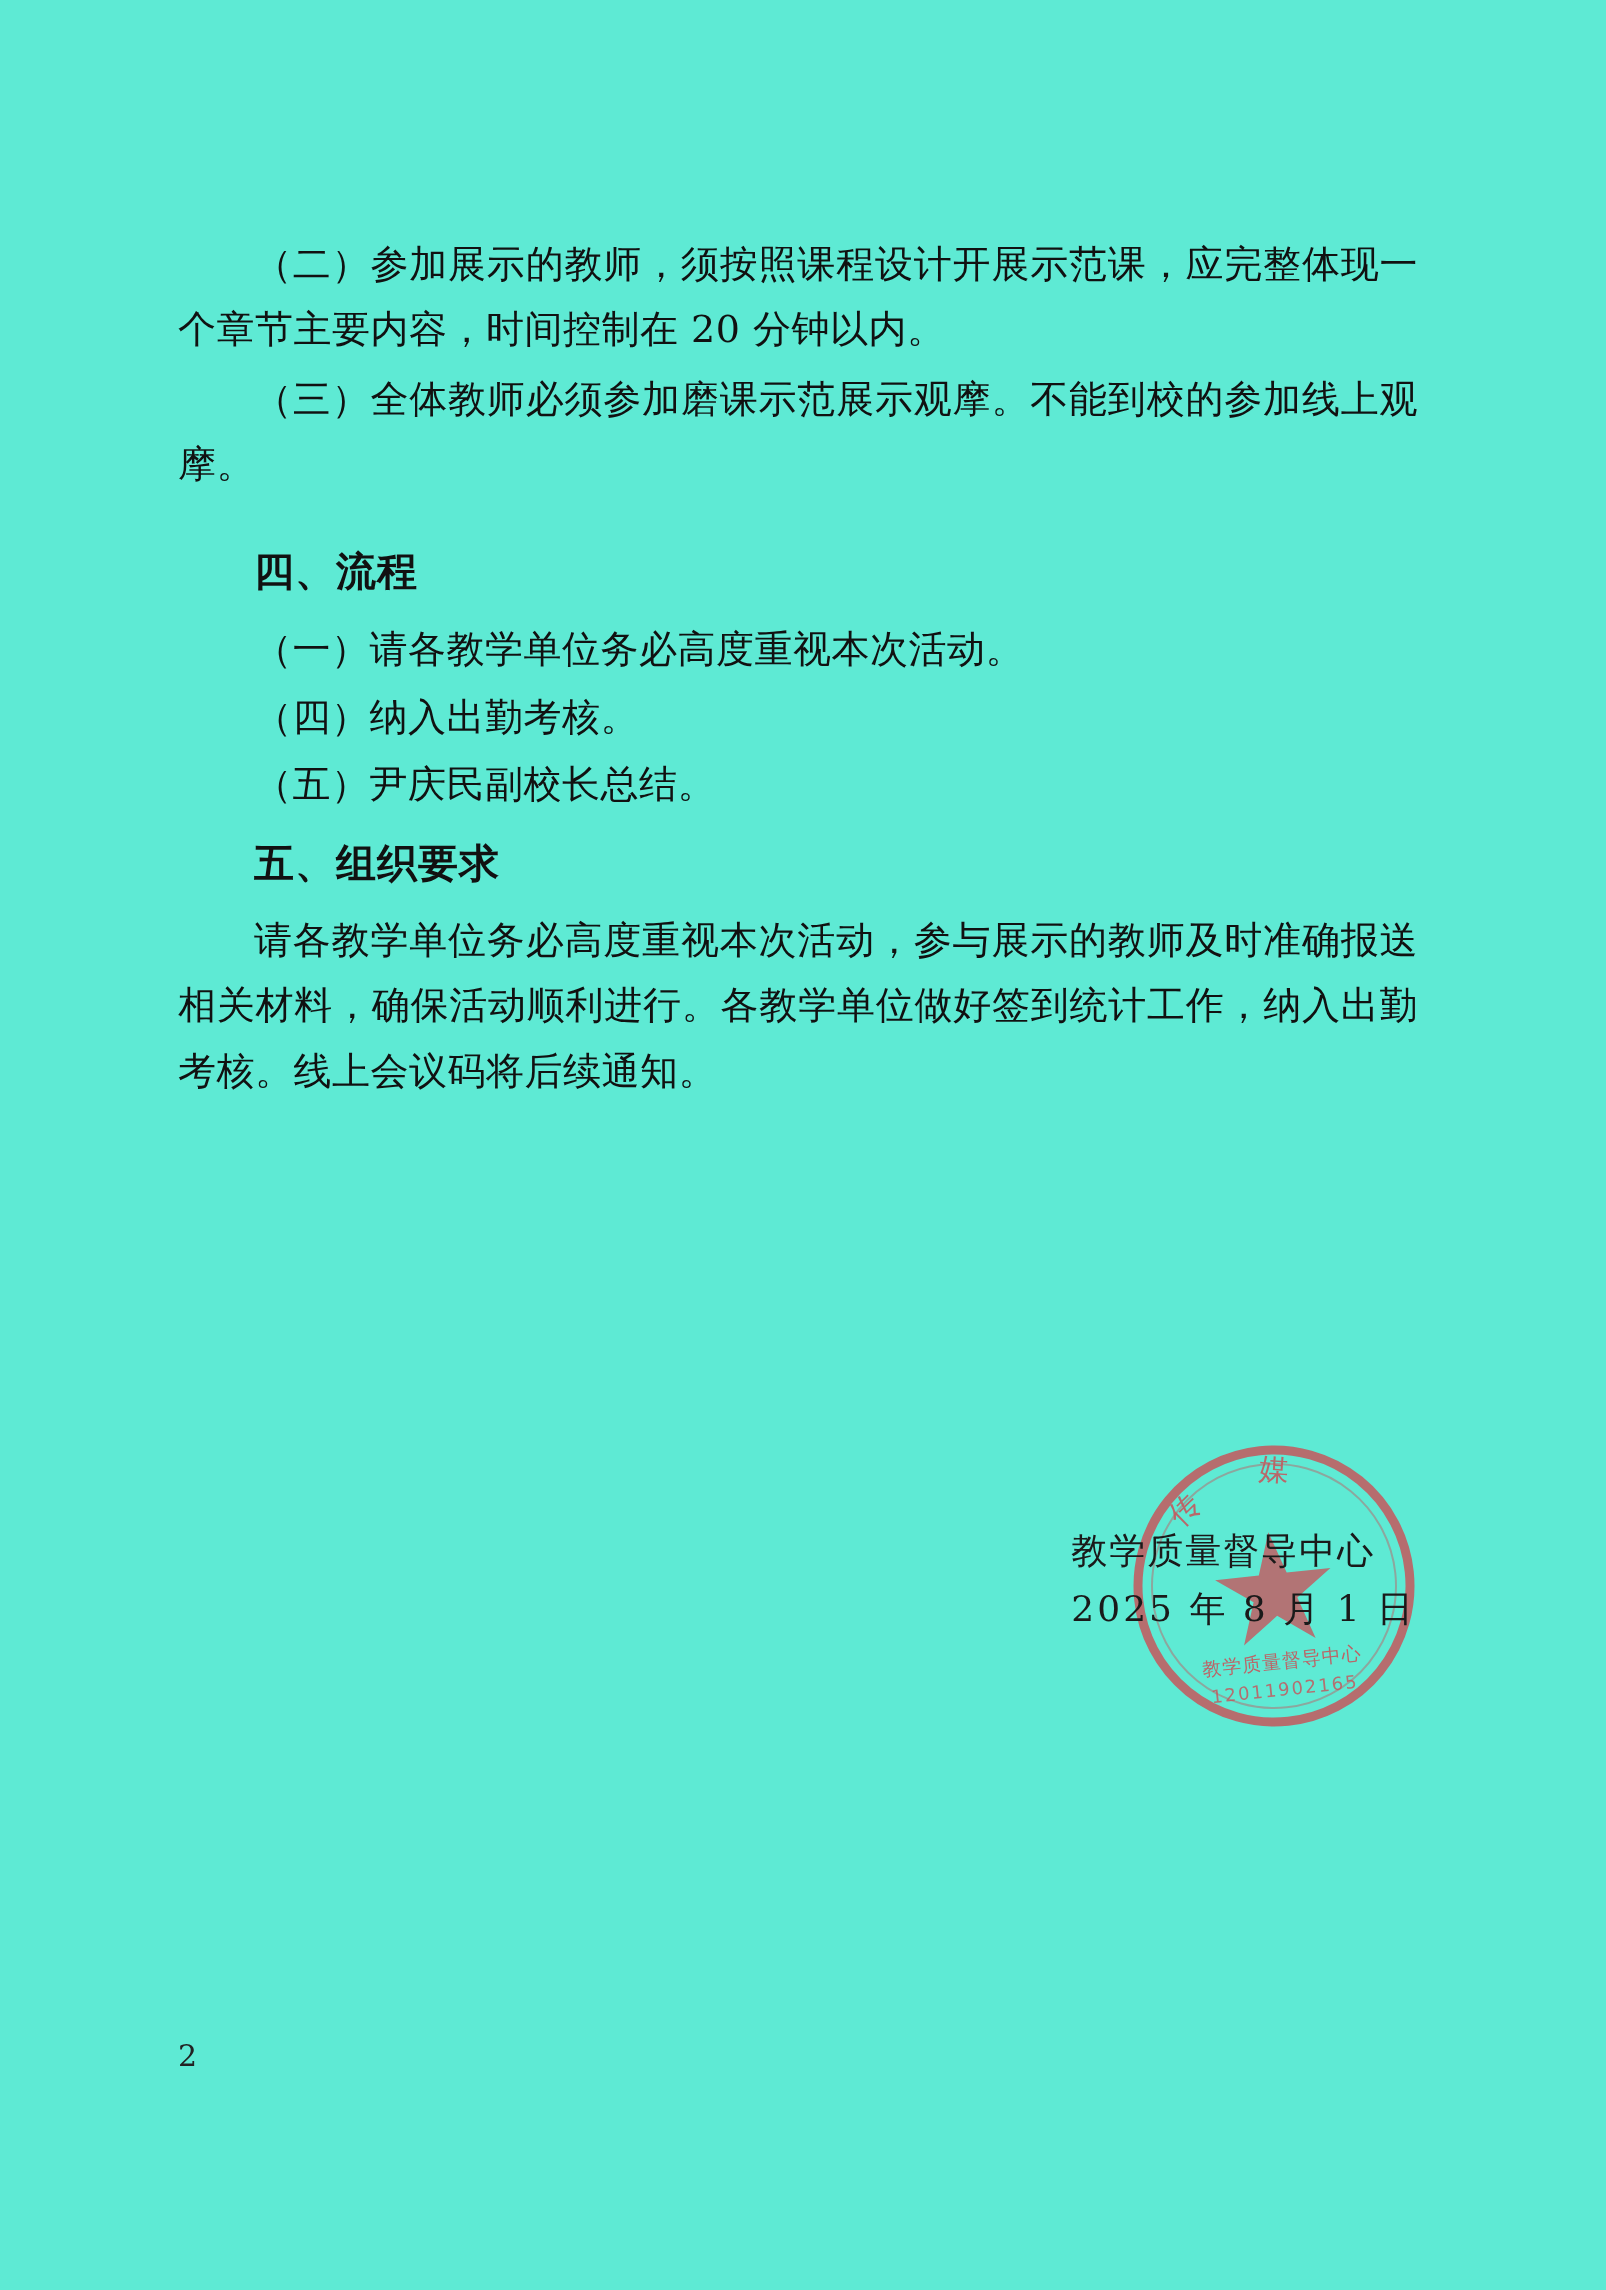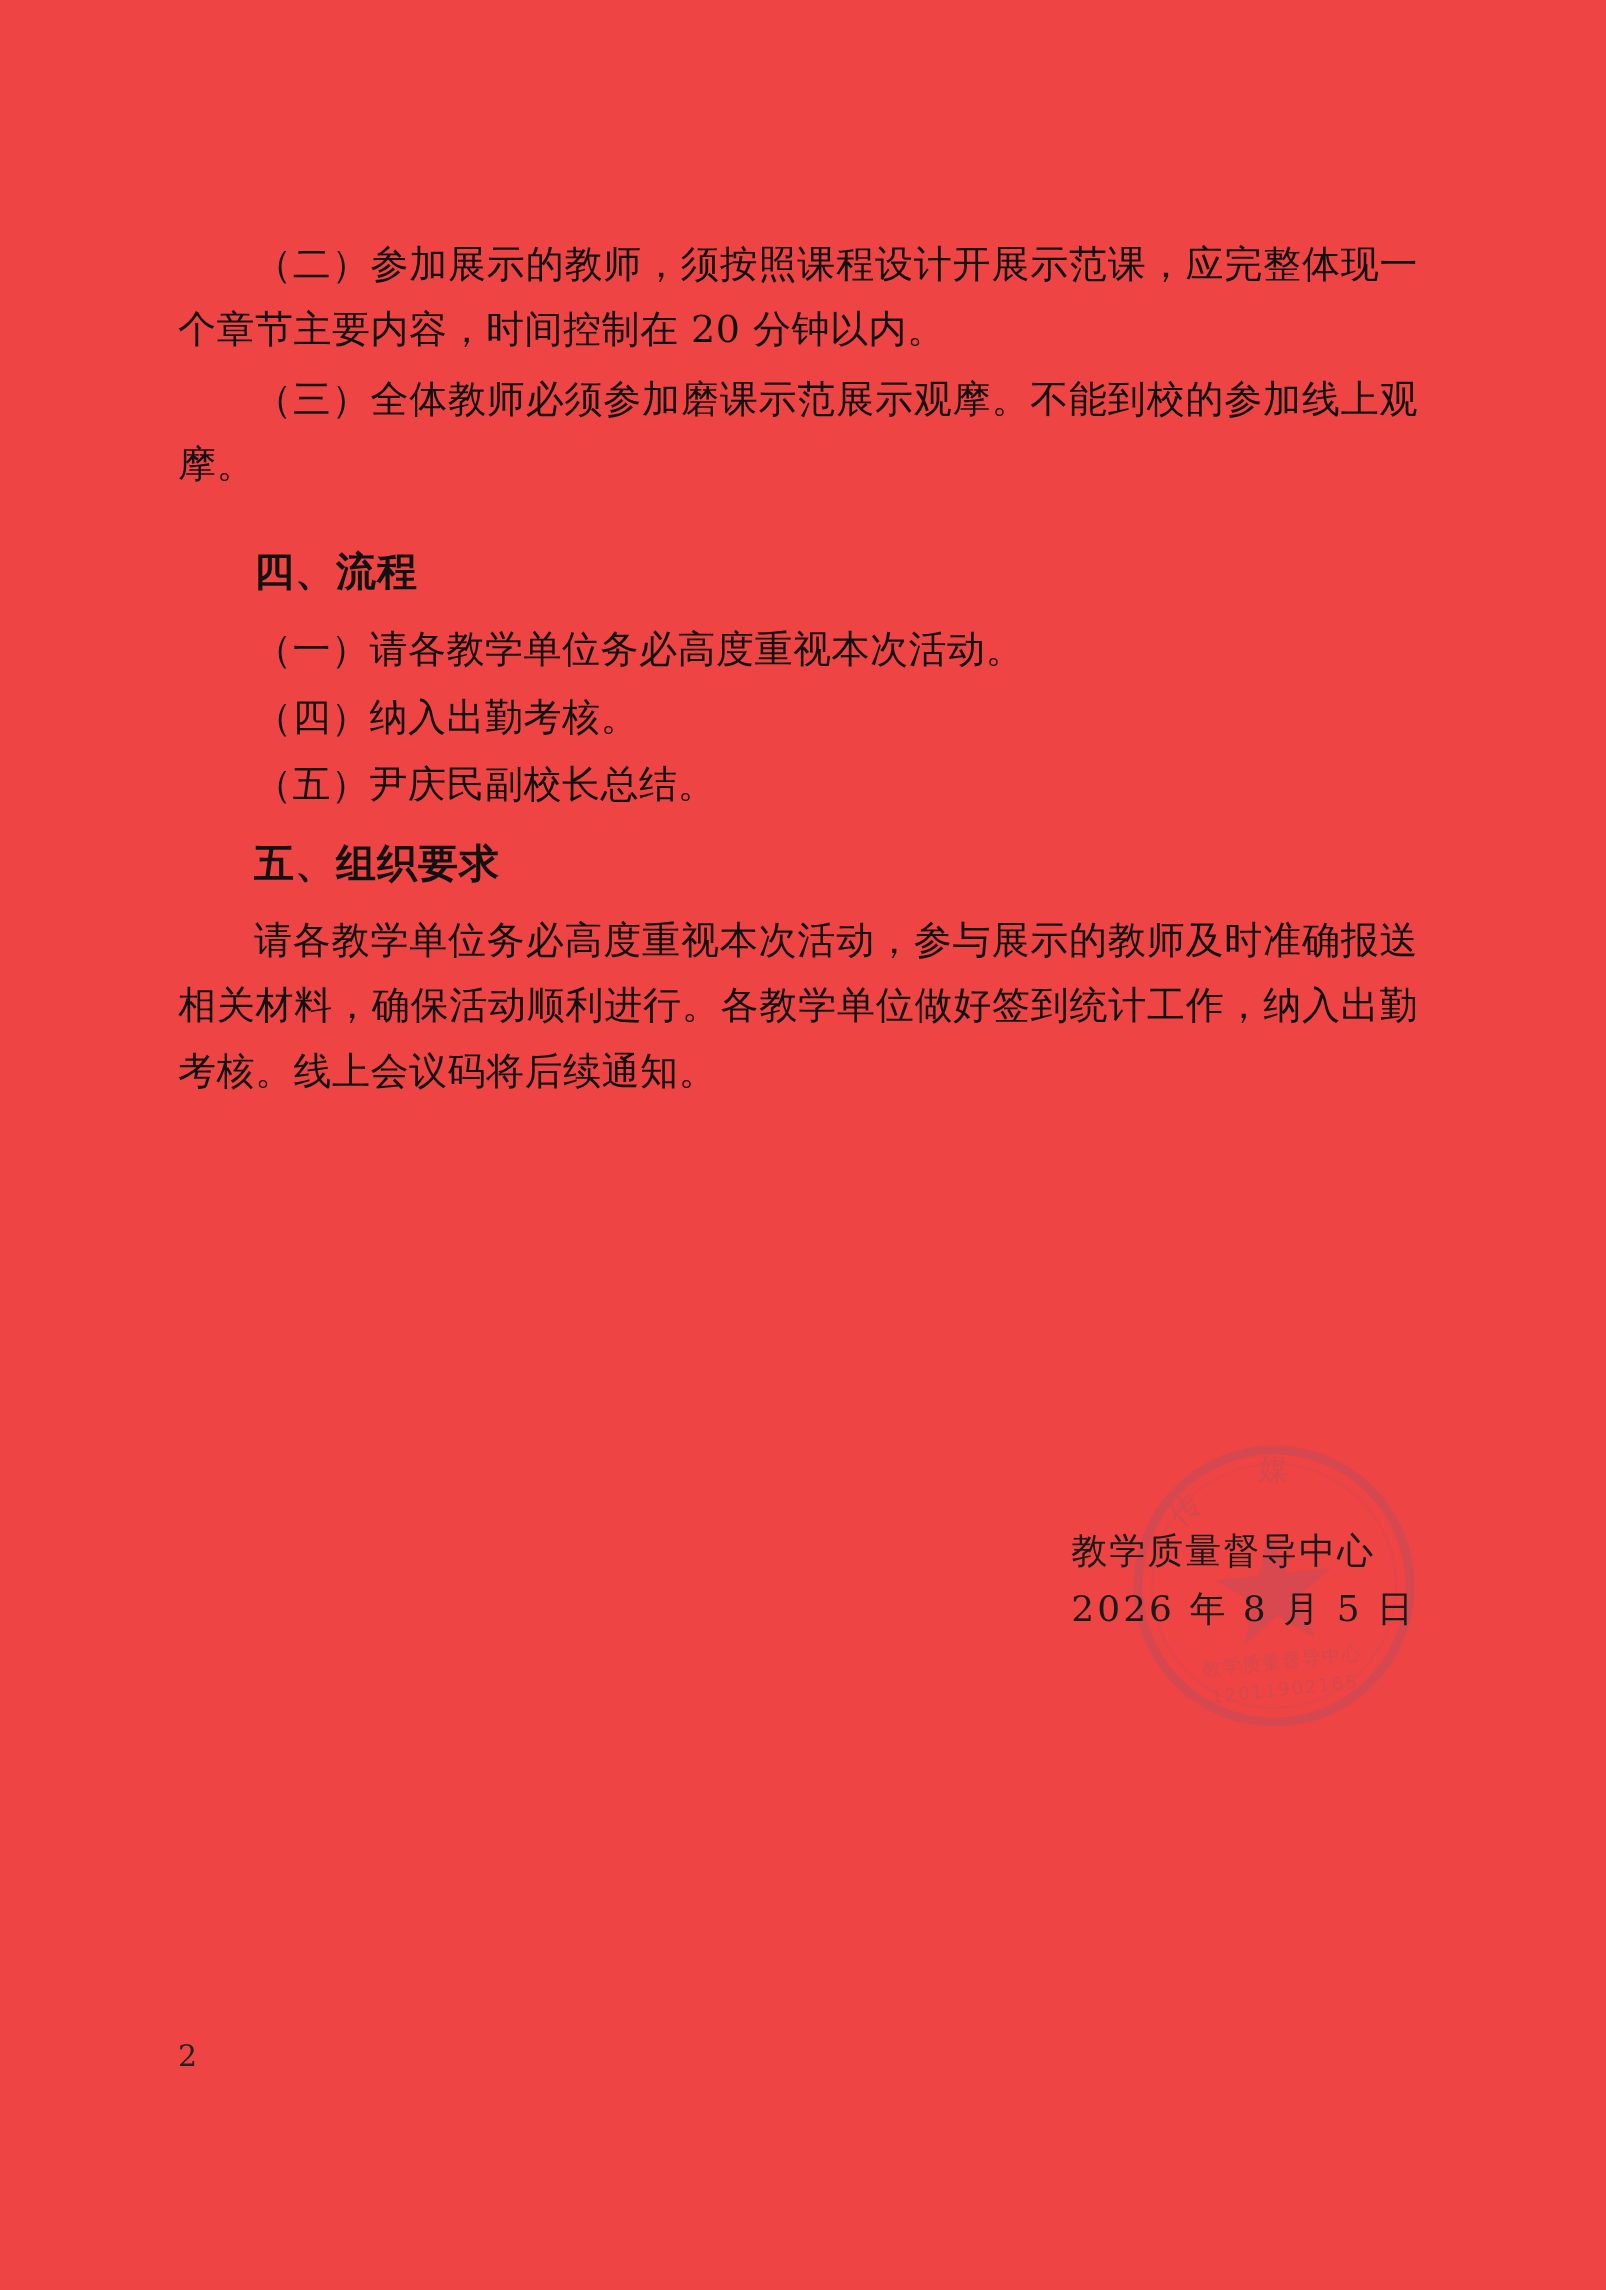--- a/index.html
+++ b/index.html
@@ -13,21 +13,21 @@
     font-family: "DejaVu Serif", "Liberation Serif", serif;
     color: #101010;
     position: relative;
     overflow: hidden;
   }
   .page {
     position: absolute;
     left: 0; top: 0;
     width: 1606px;
     height: 2290px;
-    background: #ef4444;
+    background: #5eead4;
   }
   .content {
     position: absolute;
     left: 178px;
     top: 232px;
     width: 1240px;
   }
   .para {
     font-size: 38px;
     line-height: 1.72;
@@ -140,18 +140,18 @@
         </text>
 
         <text x="146" y="228" text-anchor="middle" font-family="'DejaVu Sans','Liberation Sans',sans-serif" font-size="19" fill="#cf4a52" opacity="0.9" letter-spacing="1">教学质量督导中心</text>
         <text x="146" y="256" text-anchor="middle" font-family="'DejaVu Sans','Liberation Sans',sans-serif" font-size="18" fill="#cf4a52" opacity="0.82" letter-spacing="2">12011902165</text>
       </g>
     </svg>
   </div>
 
   <div class="sign-block">
     <div class="sign-line">教学质量督导中心</div>
-    <div class="sign-date">2026 年 8 月 5 日</div>
+    <div class="sign-date">2025 年 8 月 1 日</div>
   </div>
 
   <div class="page-number">2</div>
 
 </div>
 
 </body></html>

